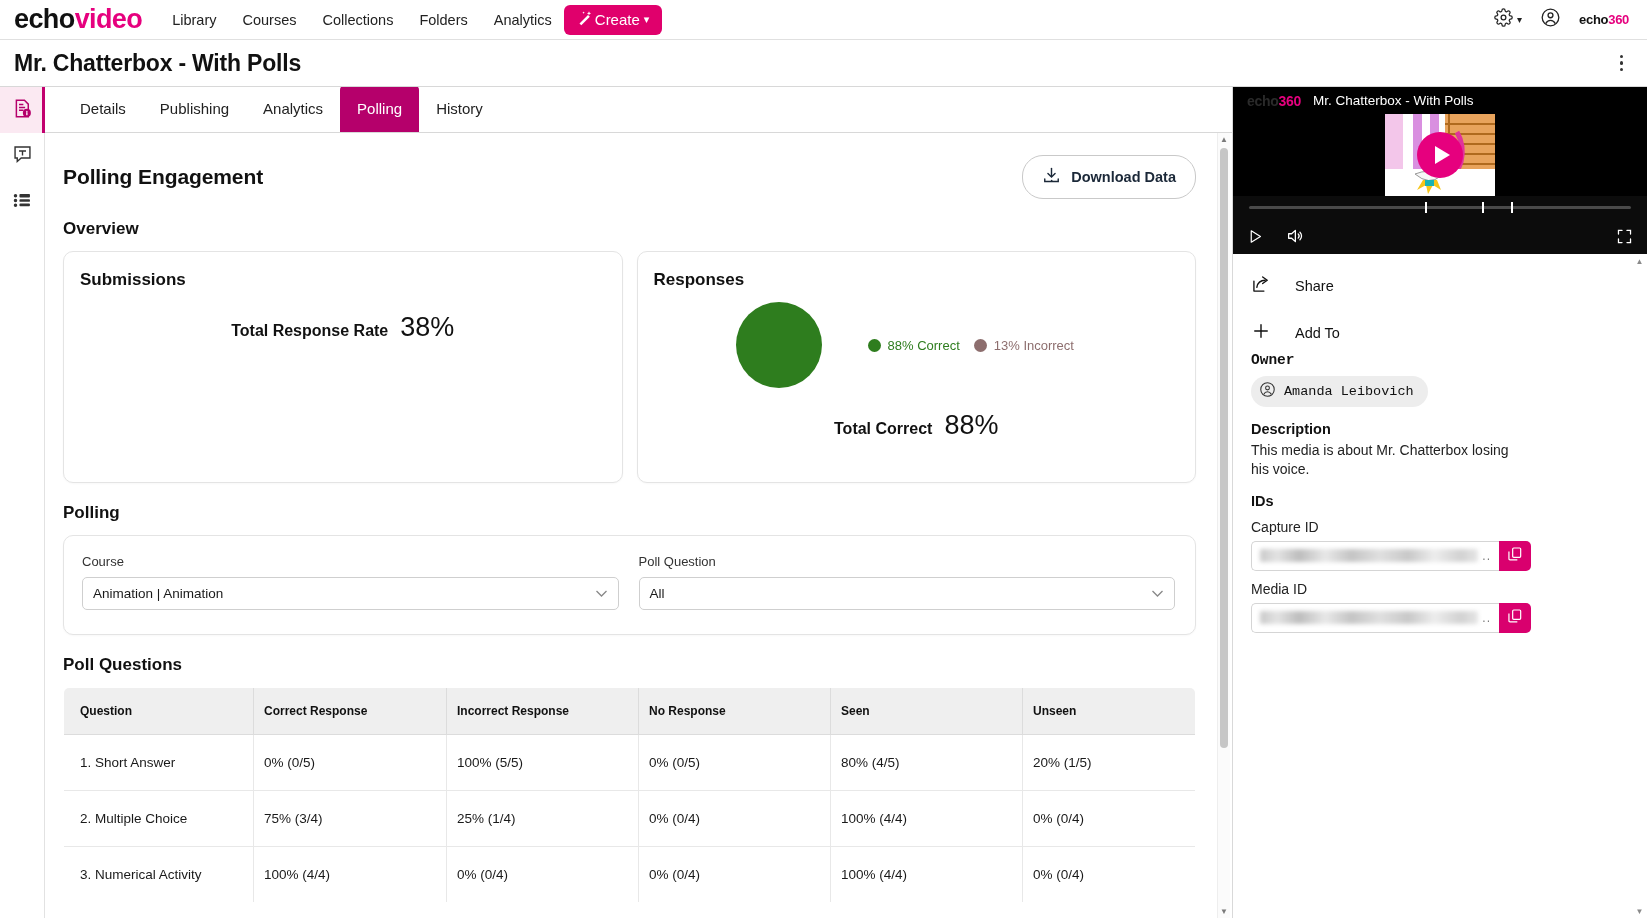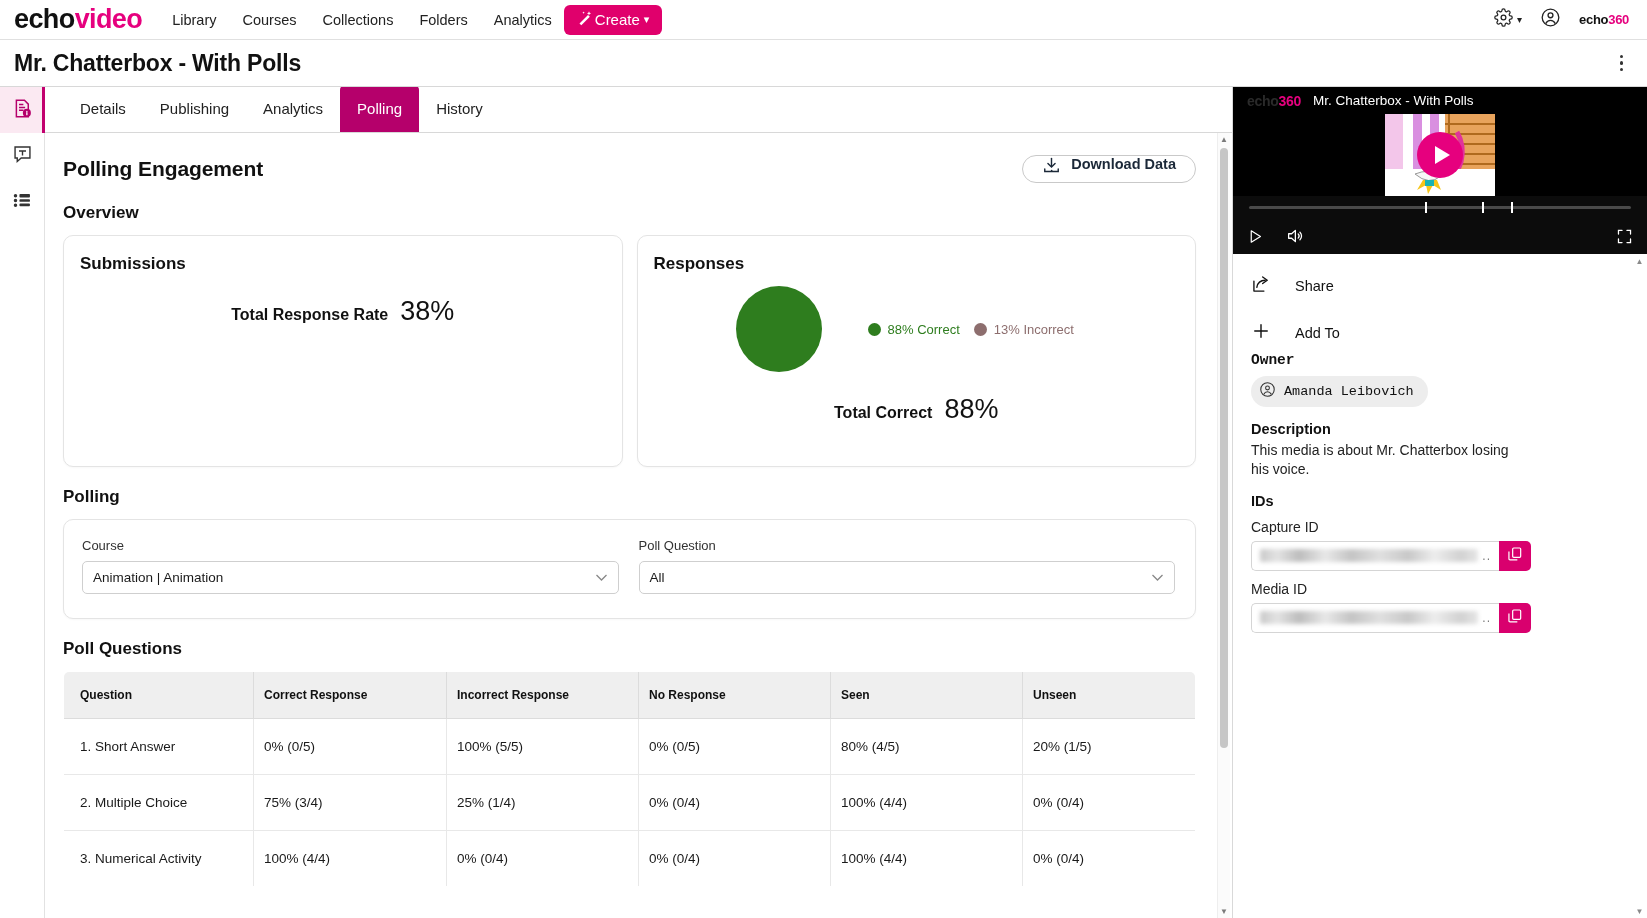--- a/index.html
+++ b/index.html
@@ -188,23 +188,23 @@
   }
   h2.h-title {
     font-size: 21px;
     font-weight: 700;
     color: #111;
     letter-spacing: -0.1px;
   }
   .download-btn {
     margin-left: auto;
     display: flex;
-    align-items: flex-start;
+    align-items: center;
     gap: 10px;
-    height: 28px;
+    height: 44px;
     padding: 0 19px;
     border: 1px solid #c9c9c9;
     border-radius: 21px;
     background: #fff;
     font-size: 14.5px;
     font-weight: 700;
     color: #1b2838;
     font-family: inherit;
     cursor: pointer;
   }

